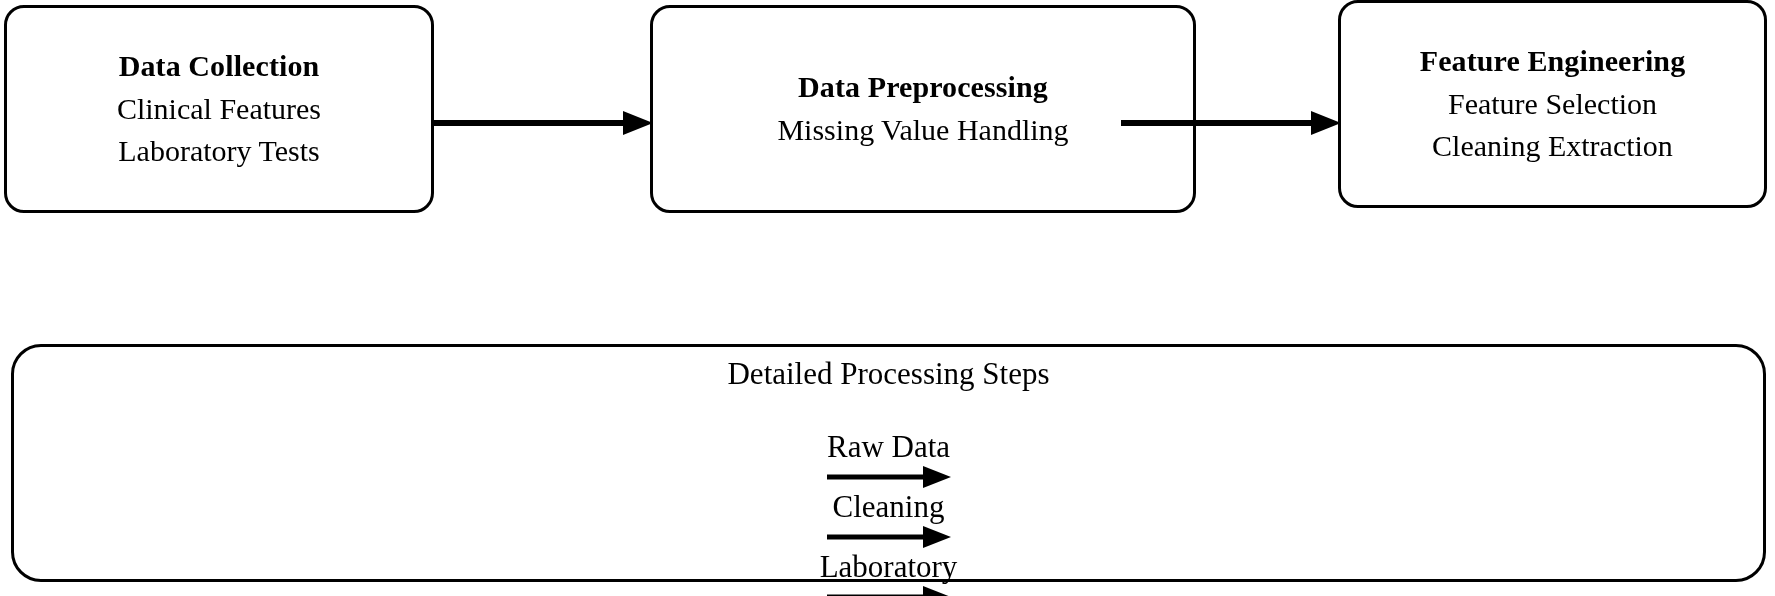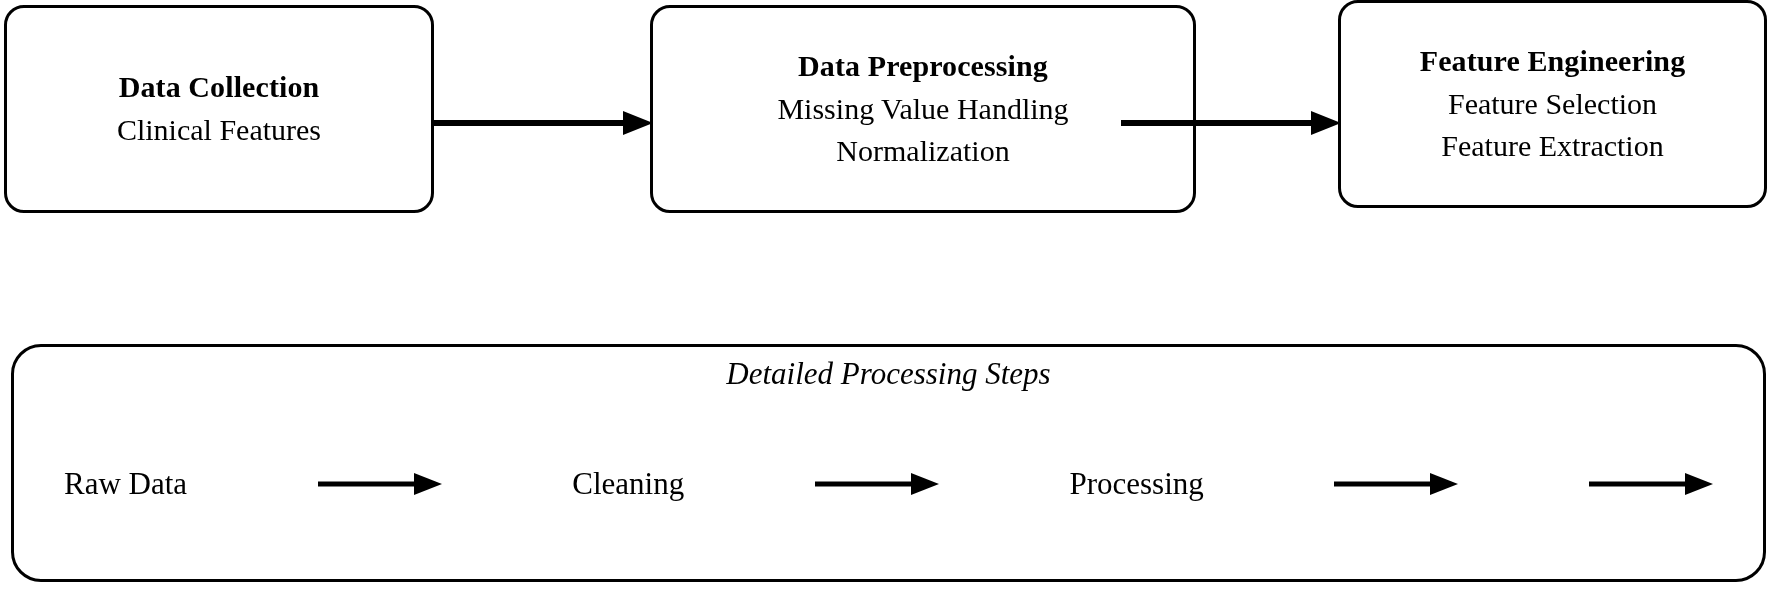--- a/index.html
+++ b/index.html
@@ -73,34 +73,33 @@
   }
   #detail-title {
     position: absolute;
     left: 0;
     top: 7px;
     width: 100%;
     text-align: center;
     font-size: 31px;
     line-height: 1.3;
     white-space: nowrap;
-    font-style: italic;
   }
 
   
   #step-flow {
     position: absolute;
     left: 50px;
     right: 50px;
     top: 82px;
     height: 110px;
     display: flex;
-    flex-direction: row;
+    flex-direction: column;
     align-items: center;
-    justify-content: space-between;
+    justify-content: flex-start;
   }
   .step-label {
     font-size: 31px;
     line-height: 1.16;
     text-align: center;
     white-space: pre-line;
     flex: 0 0 auto;
   }
   .step-arrow {
     flex: 0 0 auto;
@@ -110,42 +109,42 @@
   }
 </style>
 </head>
 <body>
 
 <div id="canvas">
 
   <div class="stage-box" id="stage-0">
     <div class="stage-title">Data Collection</div>
     <div class="stage-line">Clinical Features</div>
+    <div class="stage-line">Laboratory Tests</div>
   </div>
 
   <svg class="connector" id="connector-0" viewBox="0 0 220 26" preserveAspectRatio="none">
     <line x1="0" y1="13" x2="196" y2="13" stroke="#000000" stroke-width="6"></line>
     <polygon points="220,13 190,1 190,25" fill="#000000"></polygon>
   </svg>
 
   <div class="stage-box" id="stage-1">
     <div class="stage-title">Data Preprocessing</div>
     <div class="stage-line">Missing Value Handling</div>
-    <div class="stage-line">Normalization</div>
   </div>
 
   <svg class="connector" id="connector-1" viewBox="0 0 220 26" preserveAspectRatio="none">
     <line x1="0" y1="13" x2="196" y2="13" stroke="#000000" stroke-width="6"></line>
     <polygon points="220,13 190,1 190,25" fill="#000000"></polygon>
   </svg>
 
   <div class="stage-box" id="stage-2">
     <div class="stage-title">Feature Engineering</div>
     <div class="stage-line">Feature Selection</div>
-    <div class="stage-line">Feature Extraction</div>
+    <div class="stage-line">Cleaning Extraction</div>
   </div>
 
   <div id="detail-panel">
     <div id="detail-title">Detailed Processing Steps</div>
 
     <div id="step-flow">
 
       <div class="step-label">Raw Data</div>
 
       <svg class="step-arrow" viewBox="0 0 124 24" preserveAspectRatio="none">
@@ -153,21 +152,21 @@
         <polygon points="124,12 96,1 96,23" fill="#000000"></polygon>
       </svg>
 
       <div class="step-label">Cleaning</div>
 
       <svg class="step-arrow" viewBox="0 0 124 24" preserveAspectRatio="none">
         <line x1="0" y1="12" x2="100" y2="12" stroke="#000000" stroke-width="5"></line>
         <polygon points="124,12 96,1 96,23" fill="#000000"></polygon>
       </svg>
 
-      <div class="step-label">Processing</div>
+      <div class="step-label">Laboratory</div>
 
       <svg class="step-arrow" viewBox="0 0 124 24" preserveAspectRatio="none">
         <line x1="0" y1="12" x2="100" y2="12" stroke="#000000" stroke-width="5"></line>
         <polygon points="124,12 96,1 96,23" fill="#000000"></polygon>
       </svg>
 
 
       <svg class="step-arrow" viewBox="0 0 124 24" preserveAspectRatio="none">
         <line x1="0" y1="12" x2="100" y2="12" stroke="#000000" stroke-width="5"></line>
         <polygon points="124,12 96,1 96,23" fill="#000000"></polygon>

